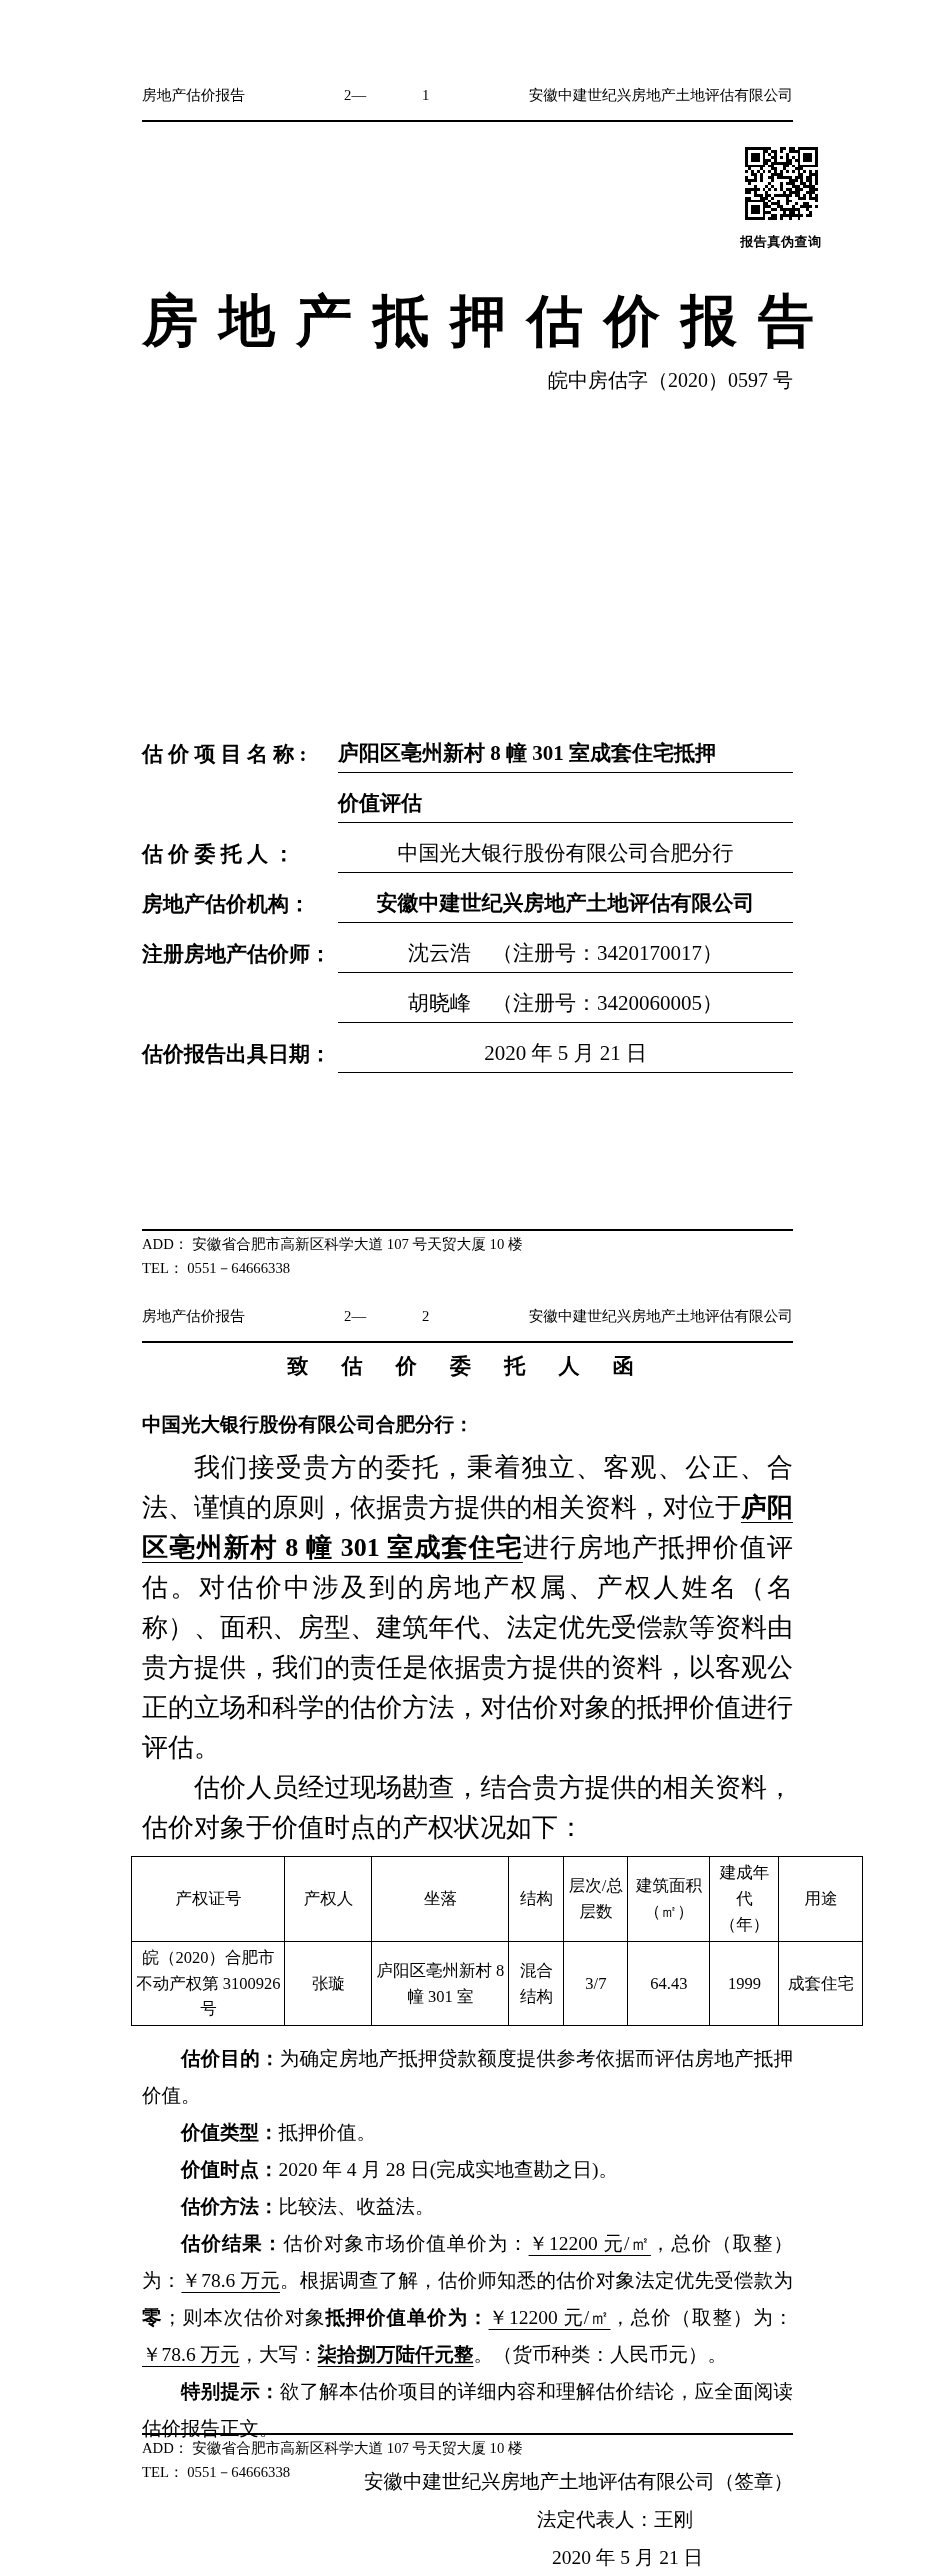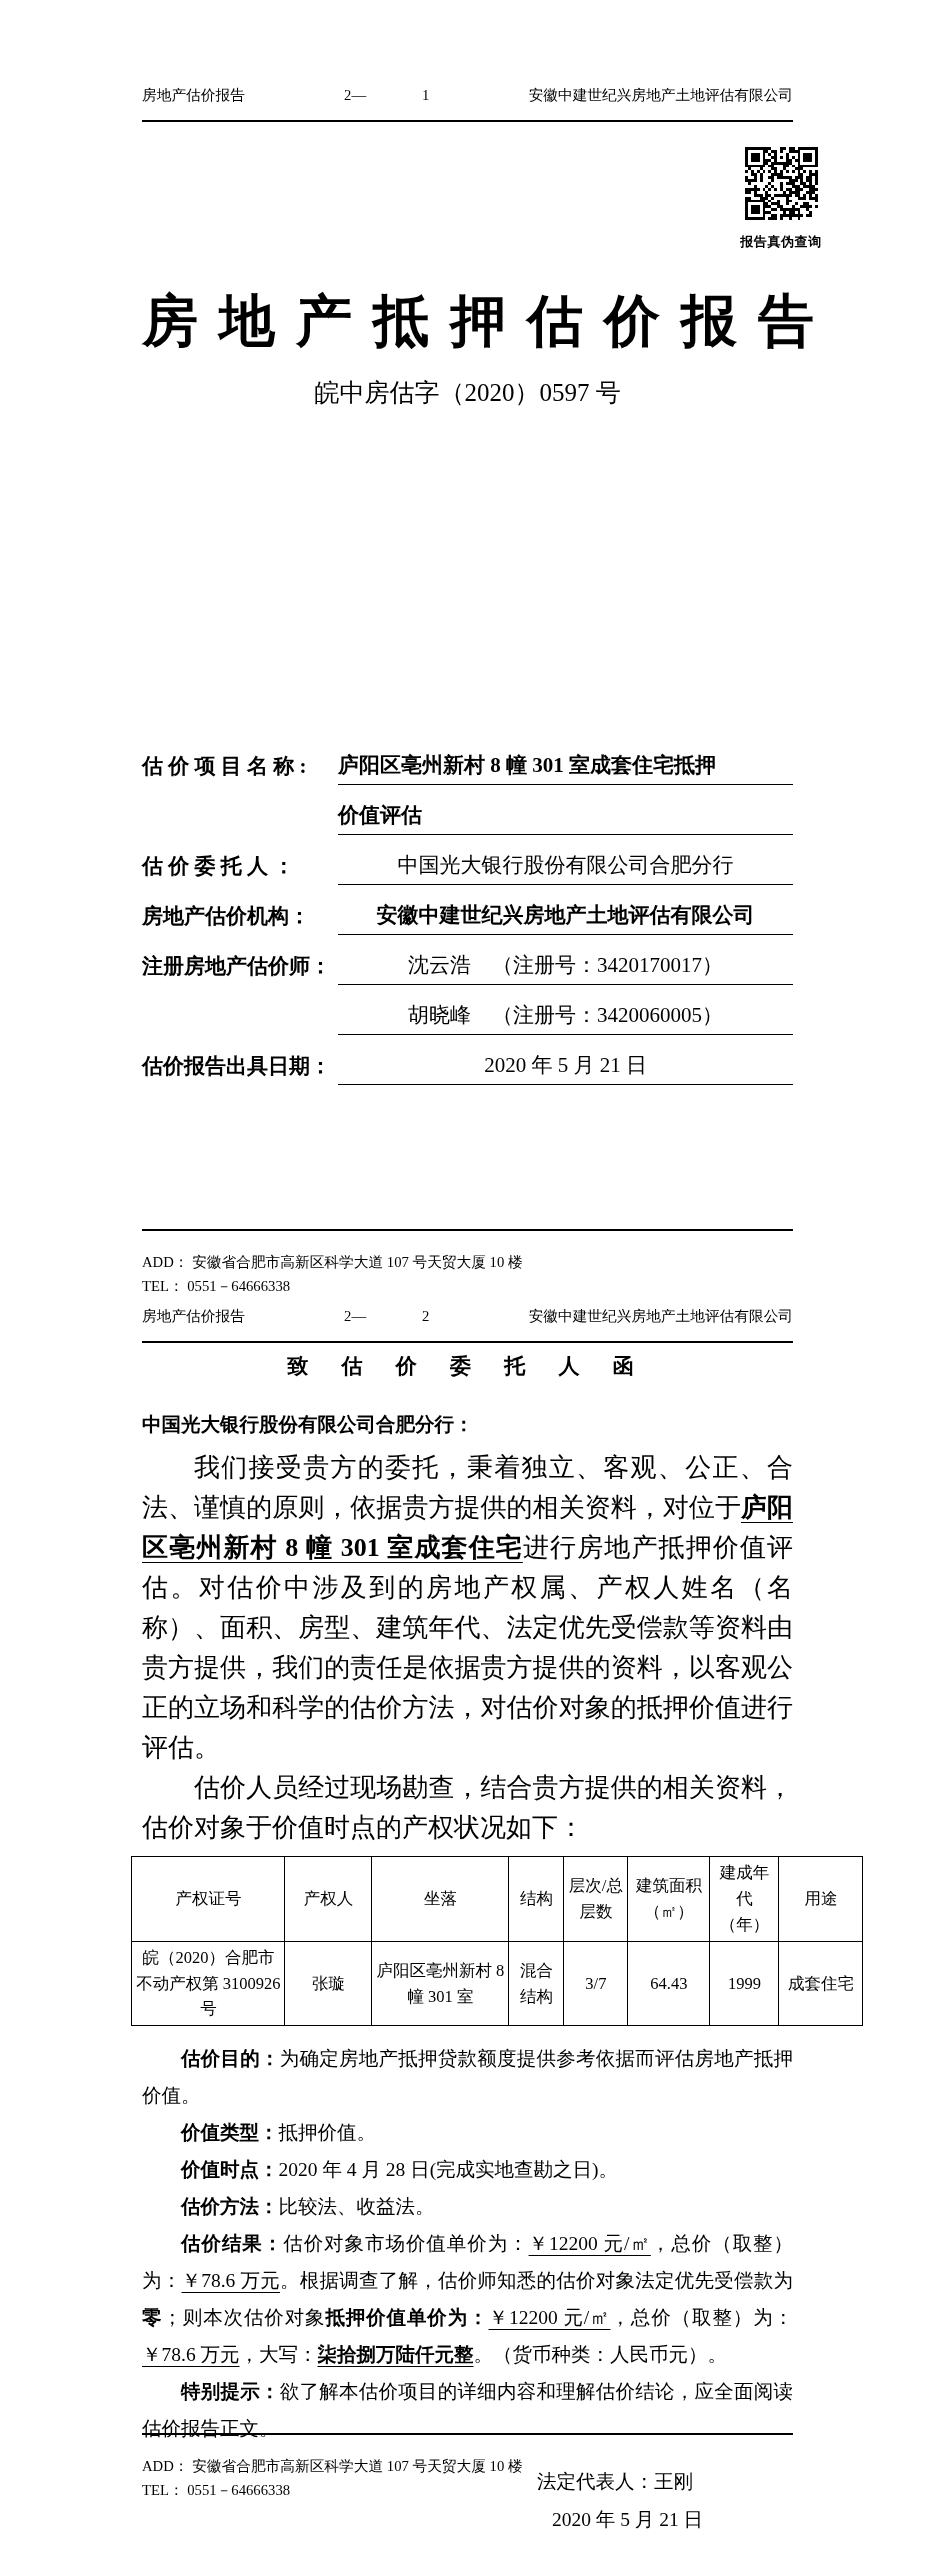--- a/index.html
+++ b/index.html
@@ -20,34 +20,34 @@
   #page1 .doc-header{margin-top:86px;}
   #page2 .doc-header{margin-top:11.8px;}
 
   
   .qr-wrap{position:absolute;top:147px;right:111px;width:88px;text-align:center;}
   .qr-wrap svg{width:73px;height:73px;display:block;margin:0 auto;shape-rendering:crispEdges;}
   .qr-caption{margin-top:13px;font-size:13px;font-weight:bold;white-space:nowrap;letter-spacing:0.6px;}
 
   .main-title{margin-top:168px;text-align:center;font-size:56px;font-weight:bold;
     letter-spacing:3.5px;white-space:nowrap;line-height:62px;}
-  .doc-number{margin-top:28px;text-align:center;font-size:25px;line-height:25px;}
+  .doc-number{margin-top:16px;text-align:right;font-size:20px;line-height:25px;}
 
   
   .form-section{margin-top:330px;}
   .form-row{display:flex;align-items:flex-end;height:50px;font-size:21px;}
   .form-label{font-weight:bold;width:196px;flex:none;white-space:nowrap;padding-bottom:4.7px;}
   .form-value{flex:1;border-bottom:1.8px solid #000;padding-bottom:4.7px;white-space:nowrap;}
   .v-left{text-align:left;}
   .v-center{text-align:center;}
   .v-bold{font-weight:bold;}
 
   
   .page-footer{position:absolute;left:142px;right:143px;border-top:2.4px solid #000;
-    padding-top:20px;font-size:14.7px;line-height:23.6px;}
+    padding-top:2px;font-size:14.7px;line-height:23.6px;}
   #page1 .page-footer{top:1229px;}
   #page2 .page-footer{top:1138px;}
 
   
   .letter-title{margin-top:7px;text-align:center;font-size:21px;font-weight:bold;
     letter-spacing:14px;line-height:33px;white-space:nowrap;}
   .salutation{margin-top:29.5px;font-size:19.5px;font-weight:bold;line-height:26px;}
   .para{font-size:26px;line-height:40px;text-align:justify;margin:0;}
   .para.first{margin-top:9.4px;}
   .indent{text-indent:2em;}
@@ -530,20 +530,21 @@
     <div class="items">
       <p class="item"><span class="lbl">估价目的：</span><span>为确定房地产抵押贷款额度提供参考依据而评估房地产抵押价值。</span></p>
       <p class="item"><span class="lbl">价值类型：</span><span>抵押价值。</span></p>
       <p class="item"><span class="lbl">价值时点：</span><span>2020 年 4 月 28 日(完成实地查勘之日)。</span></p>
       <p class="item"><span class="lbl">估价方法：</span><span>比较法、收益法。</span></p>
       <p class="item"><span class="lbl">估价结果：</span><span>估价对象市场价值单价为：</span><span class="uline">￥12200 元/㎡</span><span>，总价（取整）为：</span><span class="uline">￥78.6 万元</span><span>。根据调查了解，估价师知悉的估价对象法定优先受偿款为</span><span class="bold">零</span><span>；则本次估价对象</span><span class="bold">抵押价值单价为：</span><span class="uline">￥12200 元/㎡</span><span>，总价（取整）为：</span><span class="uline">￥78.6 万元</span><span>，大写：</span><span class="buline">柒拾捌万陆仟元整</span><span>。（货币种类：人民币元）。</span></p>
       <p class="item"><span class="lbl">特别提示：</span><span>欲了解本估价项目的详细内容和理解估价结论，应全面阅读估价报告正文。</span></p>
     </div>
 
     <div class="sig-block">
+      <div class="sig-company">安徽中建世纪兴房地产土地评估有限公司（签章）</div>
       <div class="sig-rep">法定代表人：王刚</div>
       <div class="sig-date">2020 年 5 月 21 日</div>
     </div>
   </div>
 
   <div class="page-footer">
     <div>ADD： 安徽省合肥市高新区科学大道 107 号天贸大厦 10 楼</div>
     <div>TEL： 0551－64666338</div>
   </div>
 </div>

